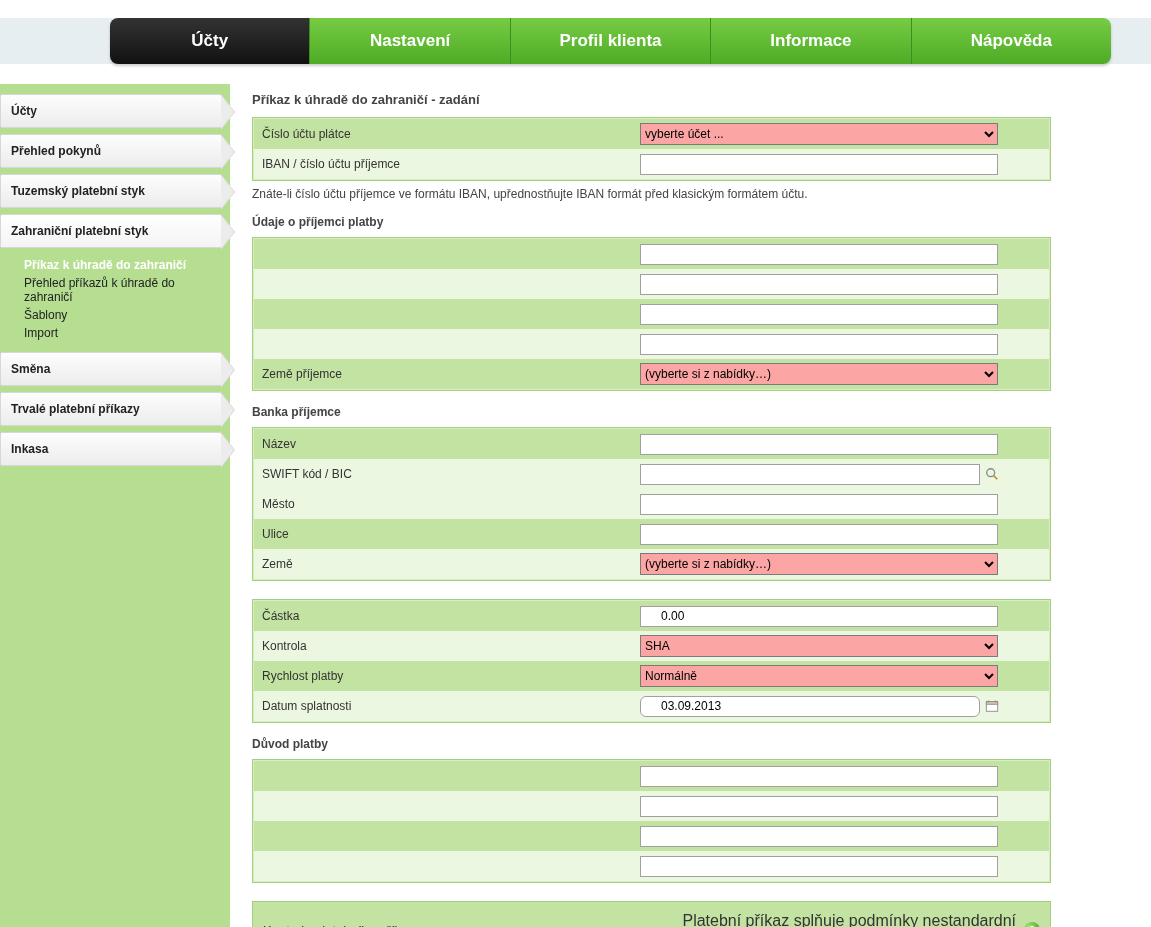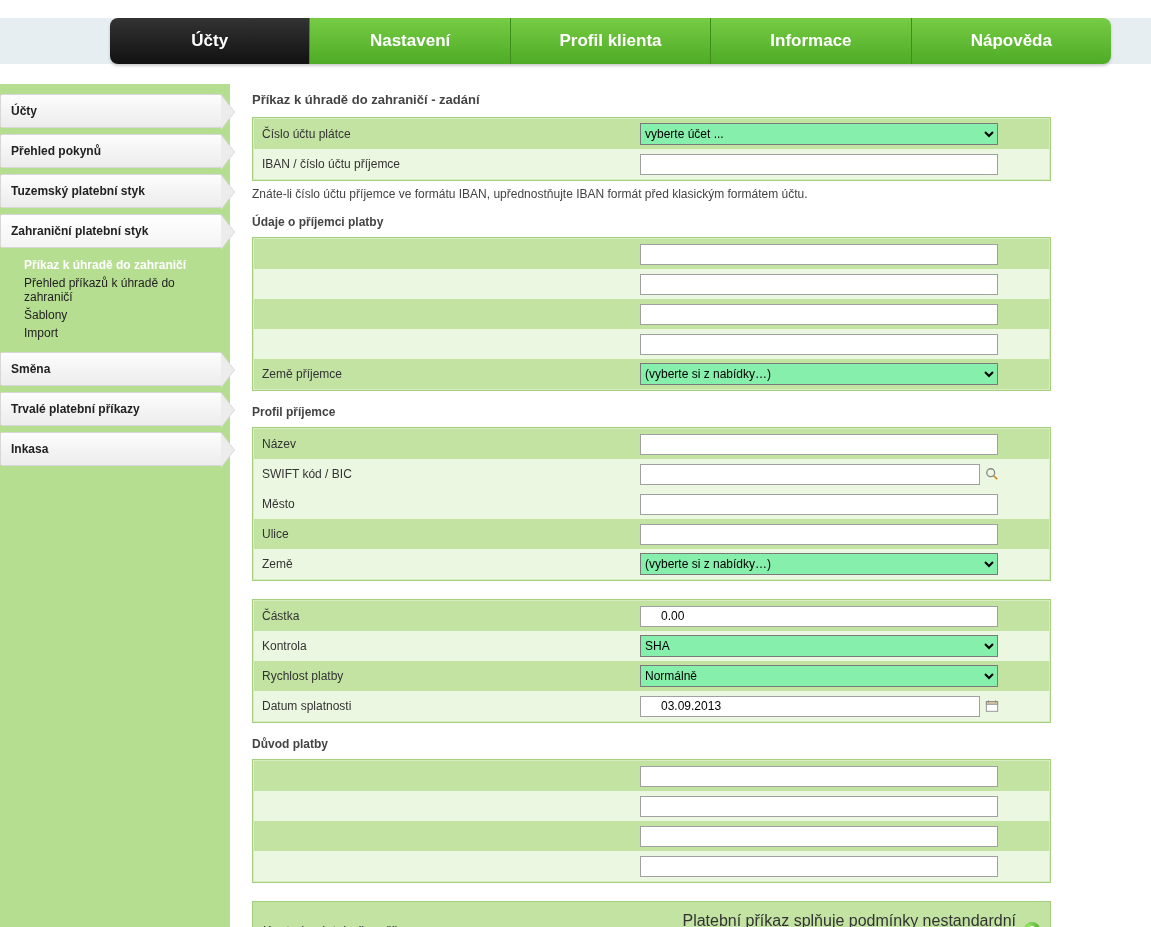--- a/index.html
+++ b/index.html
@@ -160,21 +160,21 @@
     padding: 1px 20px;
     font-size: 12px;
     font-family: inherit;
   }
   .form-field select {
     width: 358px;
     height: 22px;
     border: 1px solid #7a7a7a;
     font-size: 12px;
     font-family: inherit;
-    background: #86efac;
+    background: #fca5a5;
   }
   .form-field .with-icon { position: relative; display: flex; align-items: center; }
   .form-field .trail-icon {
     margin-left: 4px;
     width: 16px; height: 16px;
     display: inline-flex; align-items: center; justify-content: center;
   }
   .check-row {
     display: flex;
     border: 1px solid #a5cf7f;
@@ -292,21 +292,21 @@
         <div class="form-row alt">
           <div class="form-label">Země příjemce</div>
           <div class="form-field">
             <select>
               <option>(vyberte si z nabídky…)</option>
             </select>
           </div>
         </div>
       </div>
 
-      <div class="section-title">Profil příjemce</div>
+      <div class="section-title">Banka příjemce</div>
       <div class="form-table">
         <div class="form-row alt">
           <div class="form-label">Název</div>
           <div class="form-field">
               <input type="text" value="" style="">
             </div>
         </div>
         <div class="form-row light">
           <div class="form-label">SWIFT kód / BIC</div>
           <div class="form-field">
@@ -364,21 +364,21 @@
           <div class="form-field">
             <select>
               <option>Normálně</option>
             </select>
           </div>
         </div>
         <div class="form-row light">
           <div class="form-label">Datum splatnosti</div>
           <div class="form-field">
             <div class="with-icon">
-              <input type="text" style="width: 340px;" value="03.09.2013">
+              <input type="text" style="width: 340px; border-radius: 6px;" value="03.09.2013">
               <span class="trail-icon">
                 <svg class="calendar-svg" viewBox="0 0 16 16">
                     <rect x="1.5" y="3" width="13" height="11" fill="#fff" stroke="#888"></rect>
                     <rect x="1.5" y="3" width="13" height="3" fill="#d9c9a3" stroke="#888"></rect>
                     <line x1="4" y1="1.5" x2="4" y2="4" stroke="#888"></line>
                     <line x1="12" y1="1.5" x2="12" y2="4" stroke="#888"></line>
                   </svg>
               </span>
             </div>
           </div>

